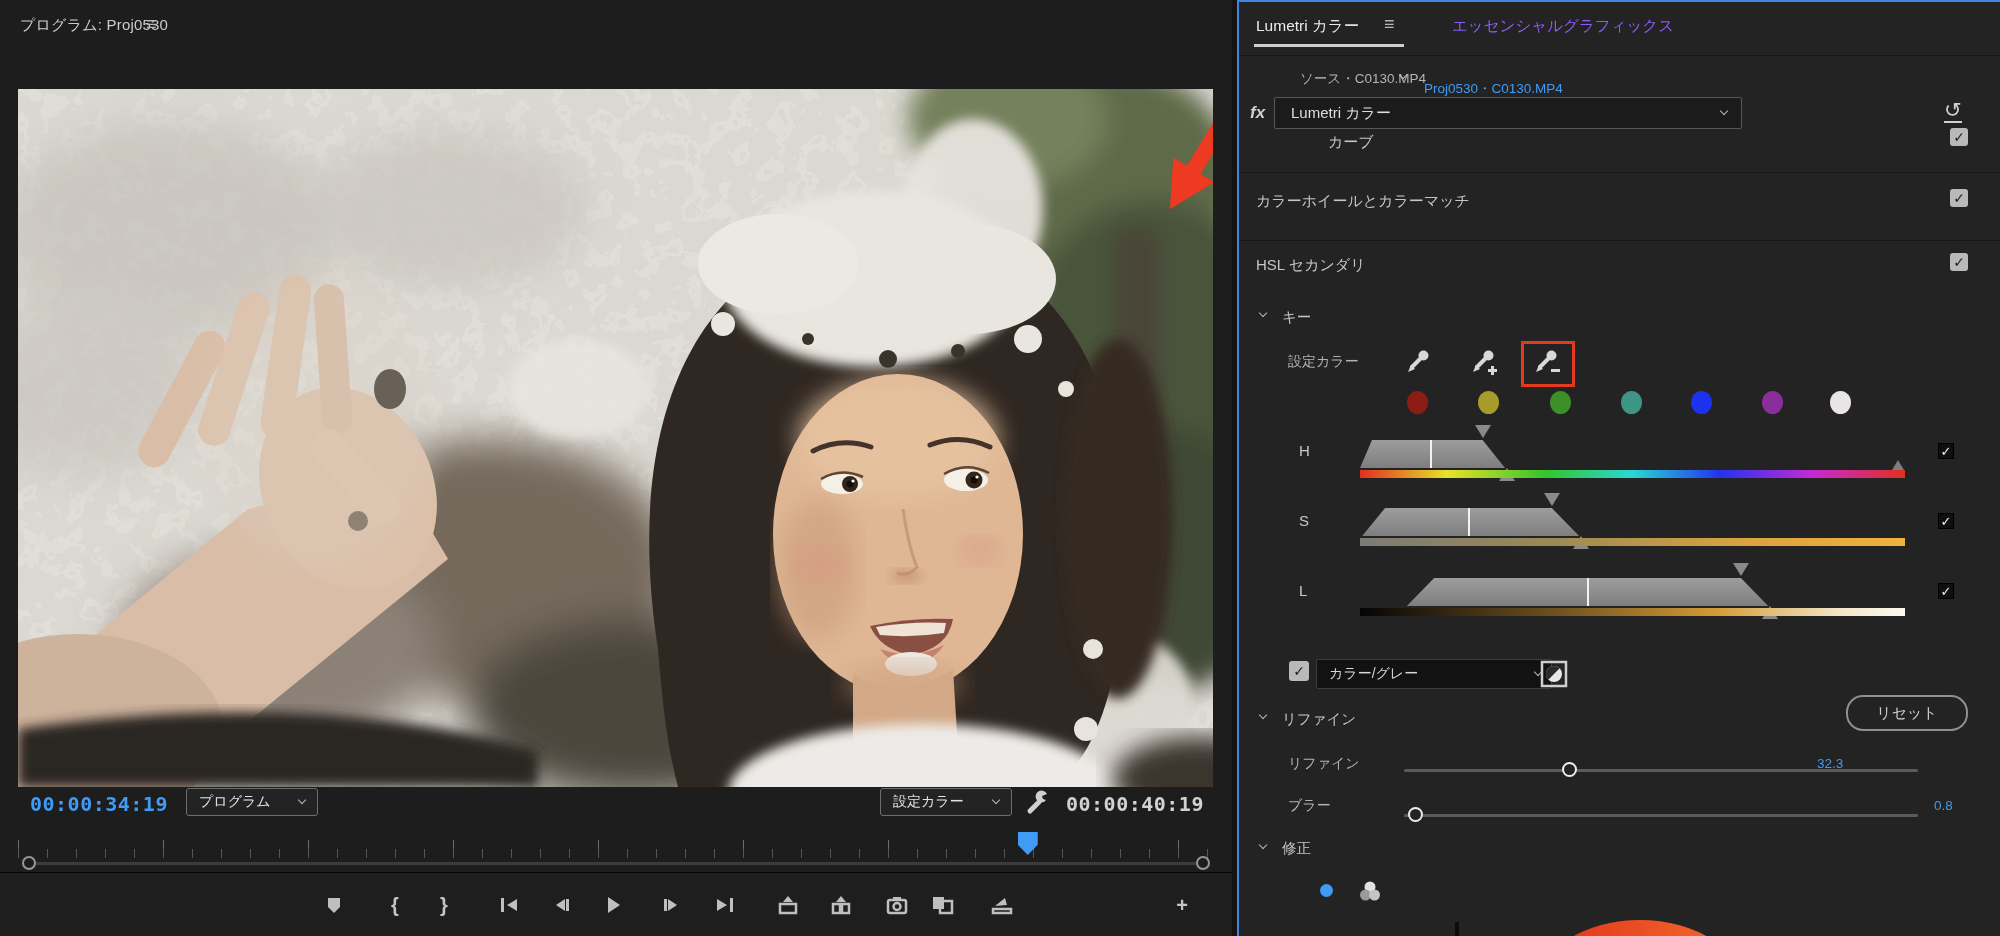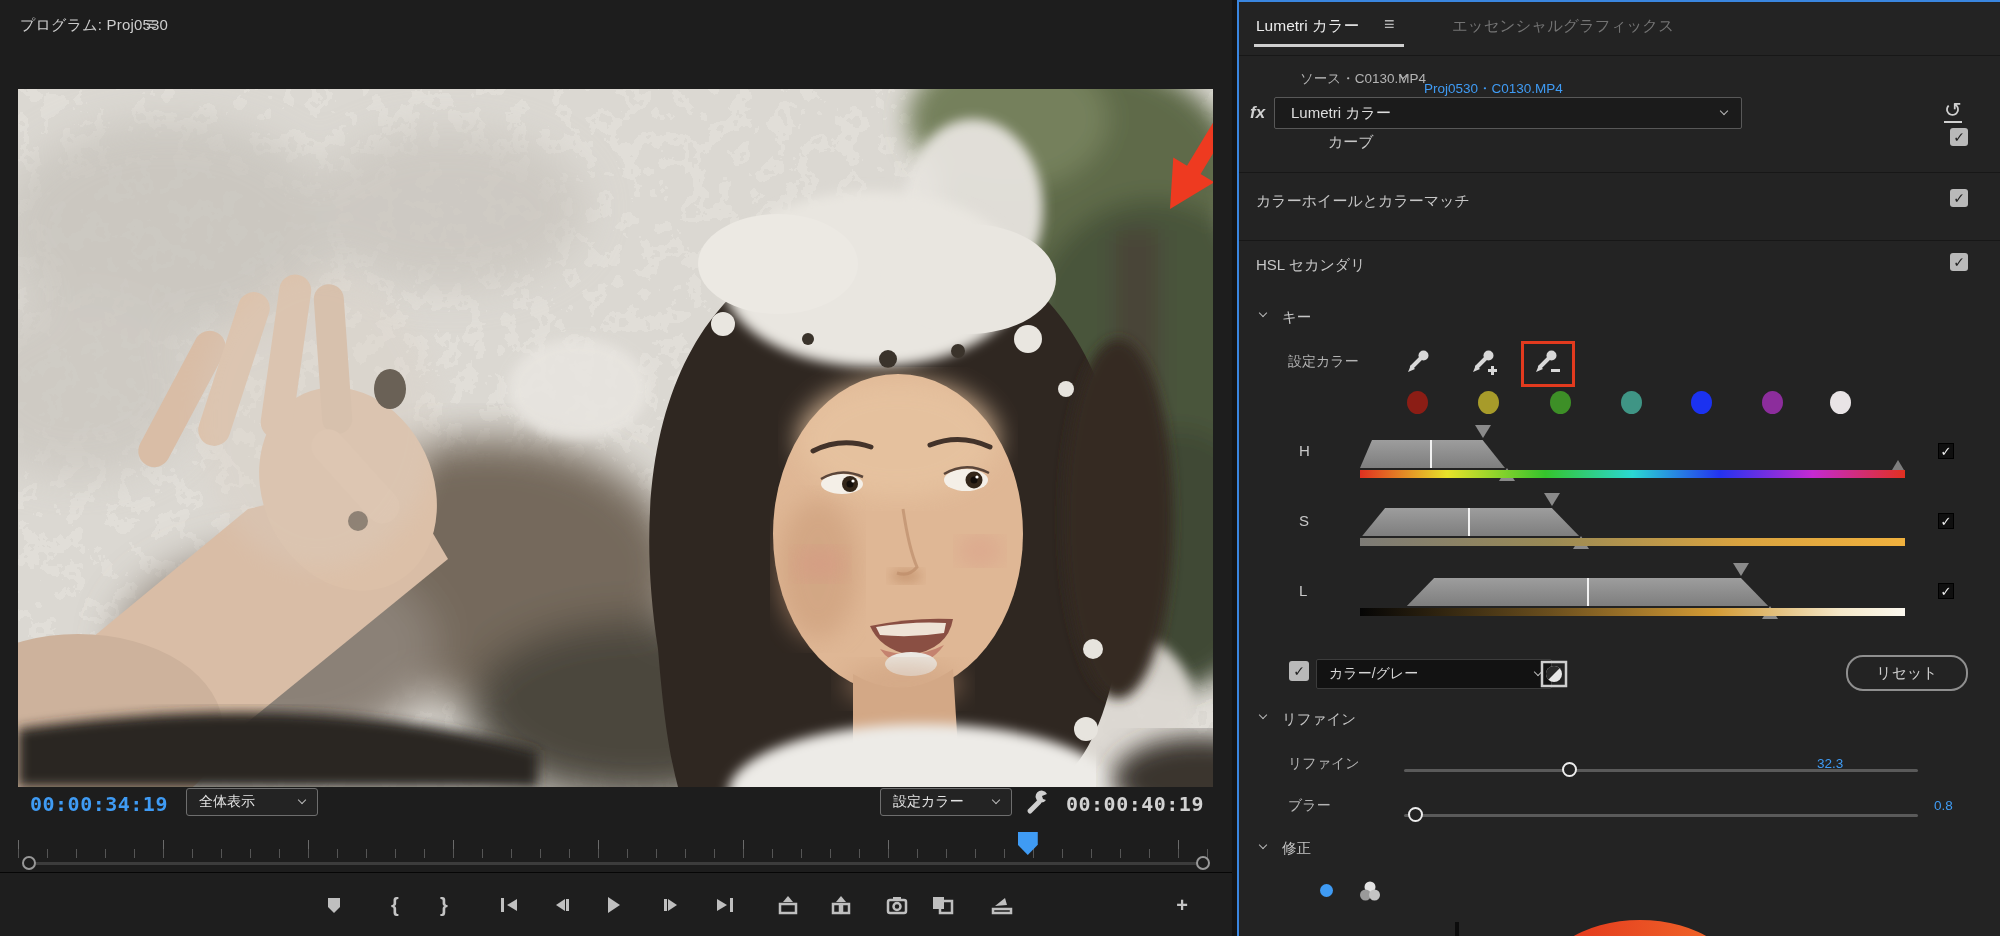--- a/index.html
+++ b/index.html
@@ -28,21 +28,21 @@
 
   .transport { background:#1e1e1e; border-top:1px solid #060606; }
   .tbtn { position:absolute; width:36px; height:34px; top:888px; display:flex; align-items:center; justify-content:center;
           color:#c4c4c4; font-size:20px; font-weight:bold; }
   .tbtn svg { fill:#bfbfbf; stroke:#bfbfbf; }
 
   
   #lumetri-panel { left:1237px; top:0; width:763px; height:936px; background:#232323;
                    border-left:2px solid #3a86e0; border-top:2px solid #3a86e0; }
   .tab-active { color:#ececec; font-size:15.5px; }
-  .tab-inactive { color:#737373; font-size:15.5px; }
+  .tab-inactive { color:#8b5cf6; font-size:15.5px; }
   .tab-underline { background:#cfcfcf; height:3px; }
   .divider { background:#171717; height:1px; }
   .sec-label { color:#c6c6c6; font-size:15px; }
   .row-label { color:#b3b3b3; font-size:14px; }
   .link-blue { color:#3f9bf4; font-size:13.5px; }
   .src-label { color:#b4b4b4; font-size:13.5px;margin-left:44px; }
   .fx-glyph { color:#d0d0d0; font-size:17px; font-style:italic; font-weight:bold; }
   .fx-select { background:#1b1b1b; border:1px solid #585858; border-radius:2px; color:#dedede; font-size:15px;
                display:flex; align-items:center; justify-content:space-between; padding:0 14px 0 16px; }
   .reset-glyph { color:#d0d0d0; font-size:21px; line-height:1; border-bottom:2px solid #d0d0d0; padding-bottom:1px; }
@@ -66,21 +66,21 @@
   .center-line { position:absolute; top:0; width:2px; height:28px; background:#f2f2f2; }
   .tri { position:absolute; width:0; height:0; border-left:8px solid transparent; border-right:8px solid transparent; }
   .tri.down { border-top:13px solid #8a8a8a; top:-15px; }
   .tri.up { border-bottom:13px solid #8a8a8a; top:28px; }
   .tri.far { border-left:6px solid transparent; border-right:6px solid transparent; border-bottom:10px solid #7d7d7d; top:20px; }
   .hsl-label { color:#c9c9c9; font-size:15px; }
 
   .mask-select { background:#121212; border:1px solid #3c3c3c; border-radius:2px; color:#d6d6d6; font-size:14px;
                  display:flex; align-items:center; justify-content:space-between; padding:0 10px 0 12px; }
   .reset-btn { border:2px solid #8f8f8f; border-radius:17px; color:#cfcfcf; font-size:15px;
-               display:flex; align-items:center; justify-content:center; background:transparent; }
+               display:flex; align-items:center; justify-content:center; background:transparent;margin-top:40px; }
   .track { background:#5a5a5a; height:3px; border-radius:2px; position:relative; }
   .sknob { position:absolute; top:-7px; width:15px; height:15px; border-radius:50%;
            border:2.5px solid #ececec; background:#232323; }
   .val-blue { color:#3f9bf4; font-size:13.5px; }
   .blue-dot { width:13px; height:13px; border-radius:50%; background:#3f9bf4; }
   .red-arc { background:linear-gradient(100deg,#e1301b,#f4742d); border-radius:50%; }
 </style>
 </head>
 <body>
 
@@ -204,21 +204,21 @@
     <circle cx="340" cy="432" r="10" fill="#7c7266" opacity=".8"></circle>
 
     <path d="M0 640 Q300 598 520 662 L520 698 L0 698 Z" fill="#2b2724" filter="url(#b6)"></path>
     <ellipse cx="1180" cy="690" rx="85" ry="42" fill="#3a352f" filter="url(#b12)"></ellipse>
 
     <polygon points="1208.2,11.9 1169,76.7 1155.3,68.4 1152,120 1196.3,93.2 1182.6,84.9 1221.8,20.1" fill="#ee3a20"></polygon>
   </svg>
 
   <div class="abs tc blue" style="left:30px;top:792px">00:00:34:19</div>
   <div class="abs dd" style="left:186px;top:788px;width:132px;height:28px">
-    <span>全体表示</span>
+    <span>プログラム</span>
       <span class="chev sm"></span>
   </div>
   <div class="abs dd" style="left:880px;top:788px;width:132px;height:28px">
     <span>設定カラー</span>
       <span class="chev sm"></span>
   </div>
   <svg class="abs" style="left:1026px;top:789px" width="26" height="26" viewBox="0 0 26 26">
     <path d="M4 22 L13 13" stroke="#d0d0d0" stroke-width="5" stroke-linecap="round"></path>
     <path d="M13 13 a6 6 0 1 1 8 -8 l-5 2 1 3 3 1 a6 6 0 0 1 -7 2 z" fill="#d0d0d0"></path>
   </svg>

